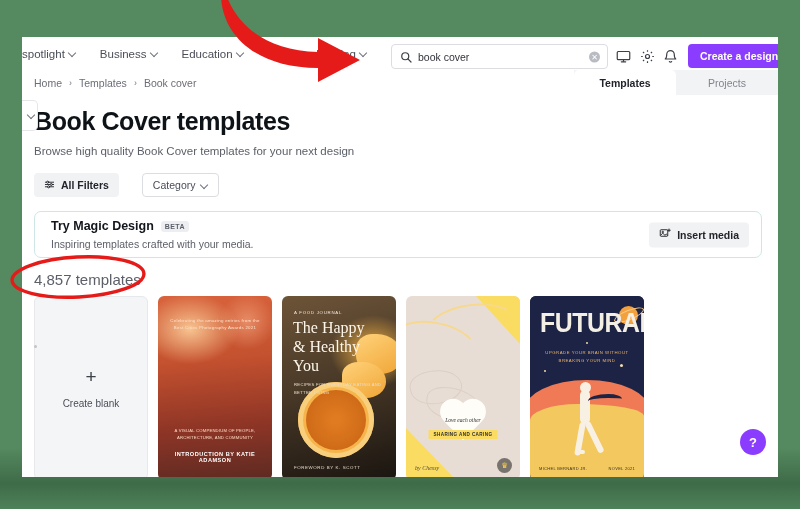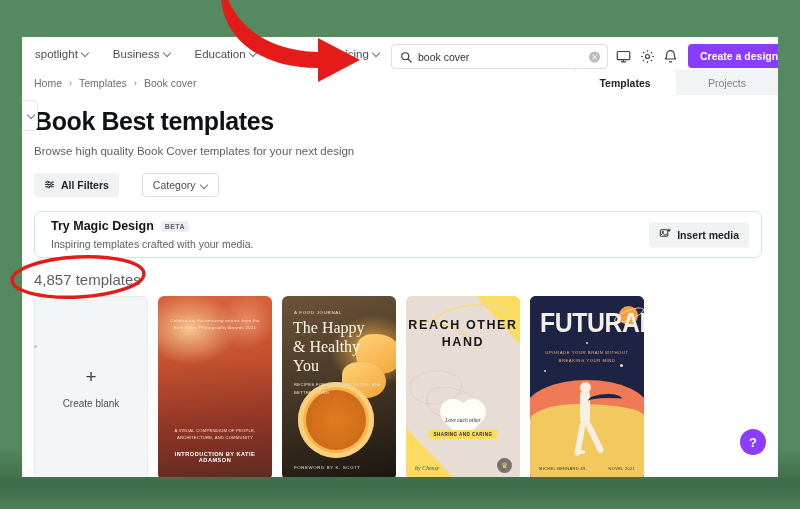--- a/index.html
+++ b/index.html
@@ -22,21 +22,21 @@
     overflow: hidden;
   }
 
   
   .topnav {
     position: absolute; left: 0; top: 0;
     width: 100%; height: 33px;
     display: flex; align-items: center;
     background: #fff;
   }
-  .nav-links { display: flex; align-items: center; gap: 24px; padding-left: 13px; }
+  .nav-links { display: flex; align-items: center; gap: 24px; padding-left: 0px; }
   .nav-link {
     font-size: 11.5px; color: #4b4e58; white-space: nowrap;
     display: flex; align-items: center; gap: 4px; cursor: pointer;
   }
   .chev { display: inline-block; width: 7px; height: 7px; position: relative; }
   .chev::after {
     content: ""; position: absolute; left: 0; top: 0px;
     width: 5px; height: 5px;
     border-right: 1.4px solid #70737c; border-bottom: 1.4px solid #70737c;
     transform: rotate(45deg);
@@ -506,21 +506,21 @@
 
   <div class="breadcrumb">
     <span class="bc-item">Home</span>
     <span class="bc-sep">›</span>
     <span class="bc-item">Templates</span>
     <span class="bc-sep">›</span>
     <span class="bc-item">Book cover</span>
   </div>
 
   <div class="page">
-    <div class="page-title">Book Best templates</div>
+    <div class="page-title">Book Cover templates</div>
     <div class="page-sub">Browse high quality Book Cover templates for your next design</div>
 
     <div class="filters">
       <div class="filter-btn filter-solid">
         <span>
           <svg width="11" height="11" viewBox="0 0 24 24" fill="none" stroke="#22242b" stroke-width="2" stroke-linecap="round">
             <line x1="3" y1="7" x2="21" y2="7"></line>
               <line x1="3" y1="12" x2="21" y2="12"></line>
               <line x1="3" y1="17" x2="21" y2="17"></line>
             <circle cx="8" cy="7" r="2.3" fill="#f1f2f4"></circle>
@@ -583,21 +583,20 @@
         <div class="hh-bottom">FOREWORD BY K. SCOTT</div>
       </div>
 
       <div class="card c-reach">
         <div class="rh-tri-tr"></div>
         <div class="rh-tri-bl"></div>
         <div class="rh-swirl" style="left:-14px;top:26px;width:86px;height:46px;transform:rotate(12deg);"></div>
         <div class="rh-swirl" style="left:18px;top:8px;width:96px;height:52px;transform:rotate(-8deg);"></div>
         <div class="rh-hand" style="left:4px;top:74px;width:52px;height:34px;transform:rotate(-12deg);"></div>
         <div class="rh-hand" style="left:20px;top:92px;width:54px;height:32px;transform:rotate(8deg);"></div>
-        <div class="rh-title">REACH OTHER HAND</div>
         <div class="rh-heart"></div>
         <div class="rh-script">Love each other</div>
         <div class="rh-badge-txt">SHARING AND CARING</div>
         <div class="rh-author">by Chessy</div>
         <div class="crown">♛</div>
       </div>
 
       <div class="card c-futurama">
         <div class="fu-sky"></div>
         <div class="fu-planet"></div>

